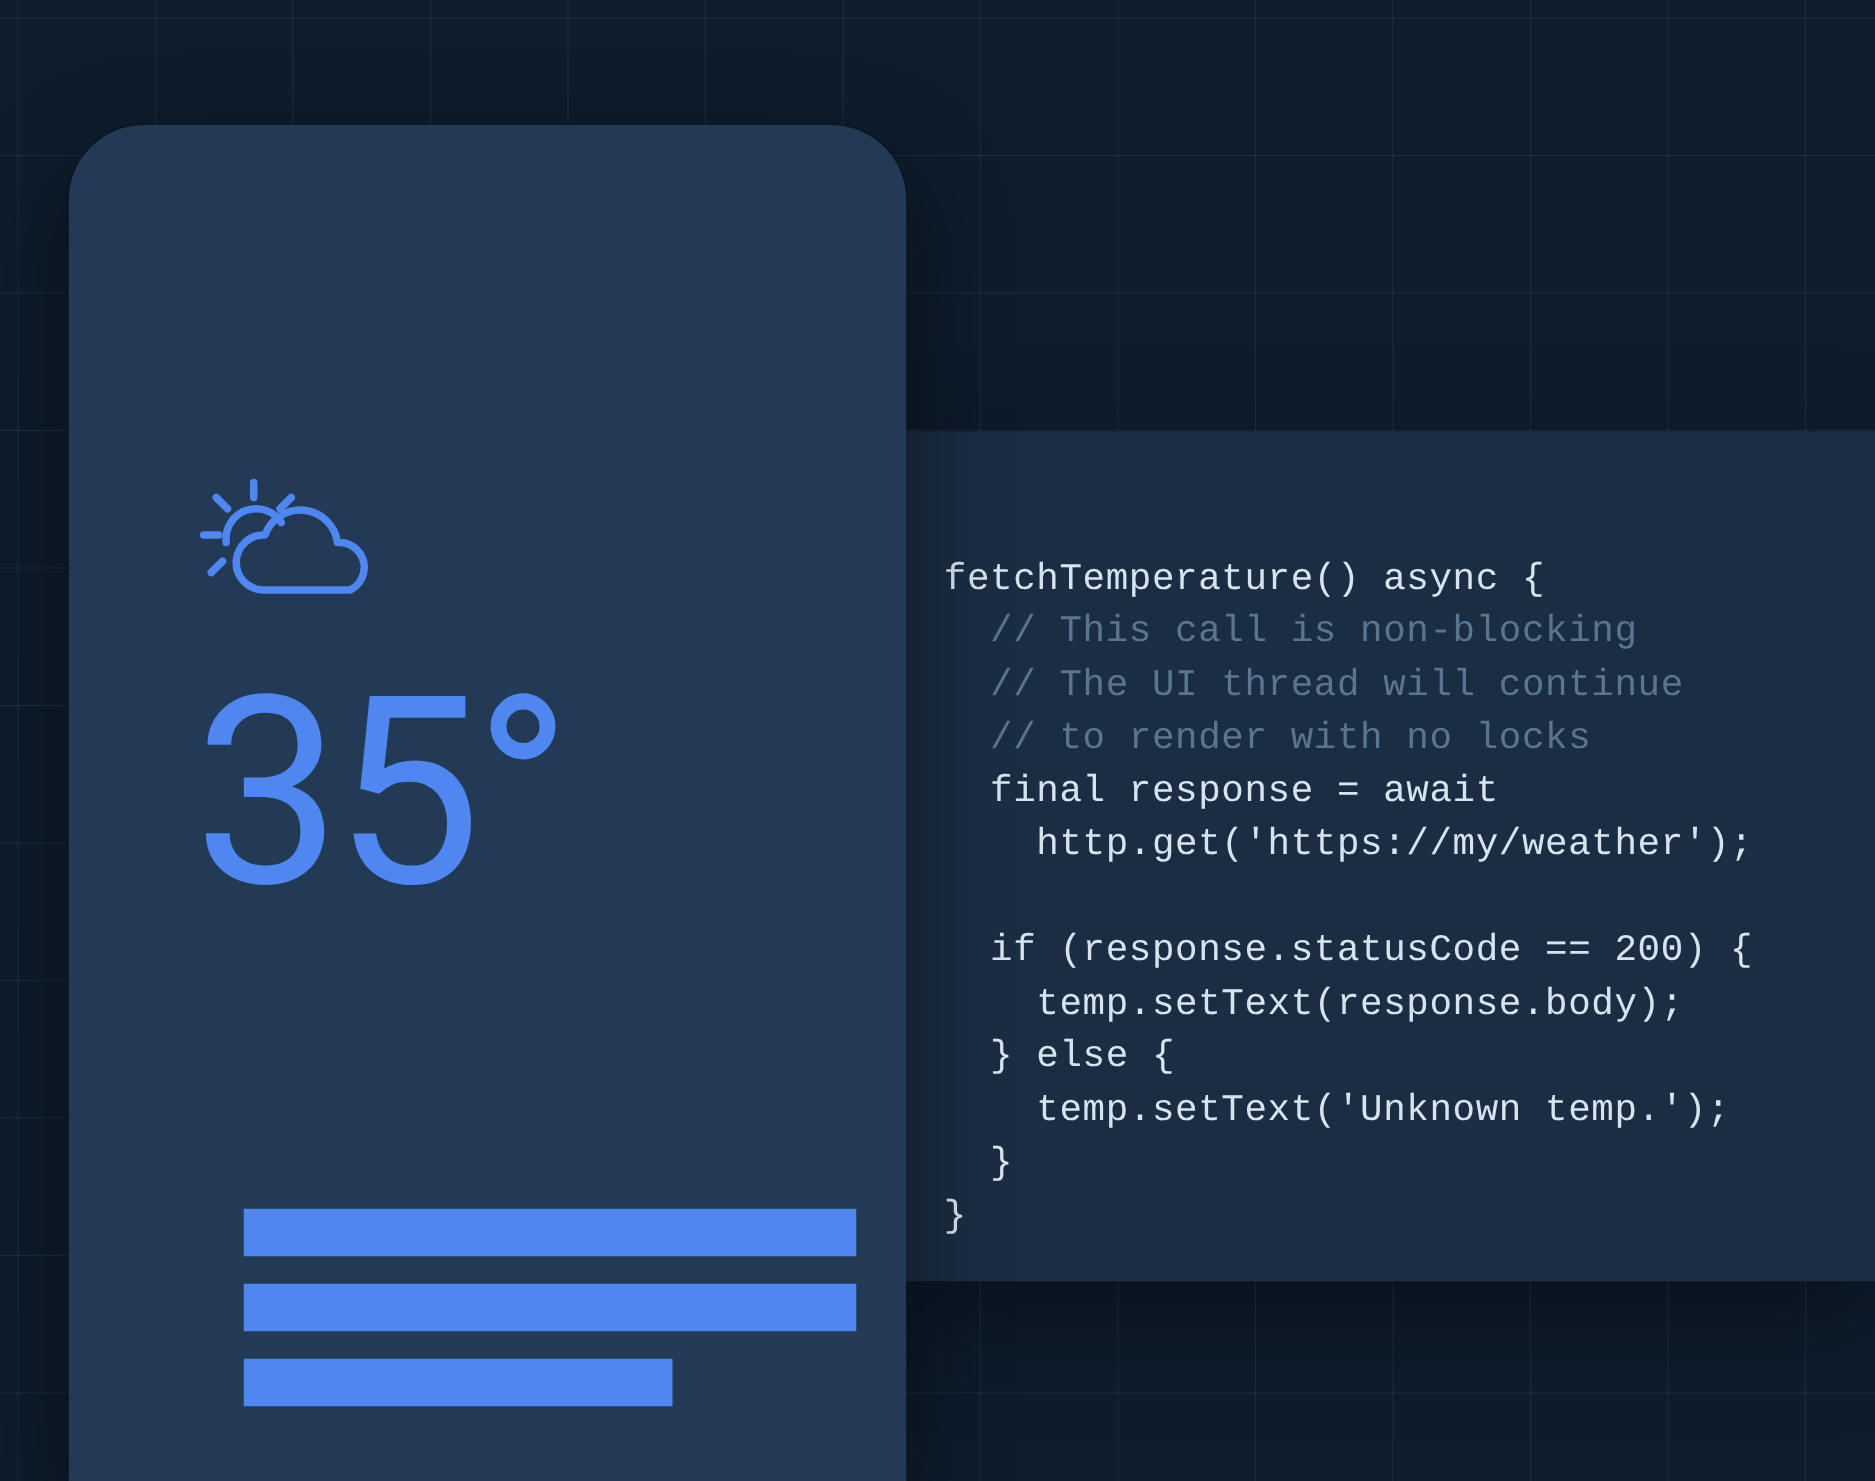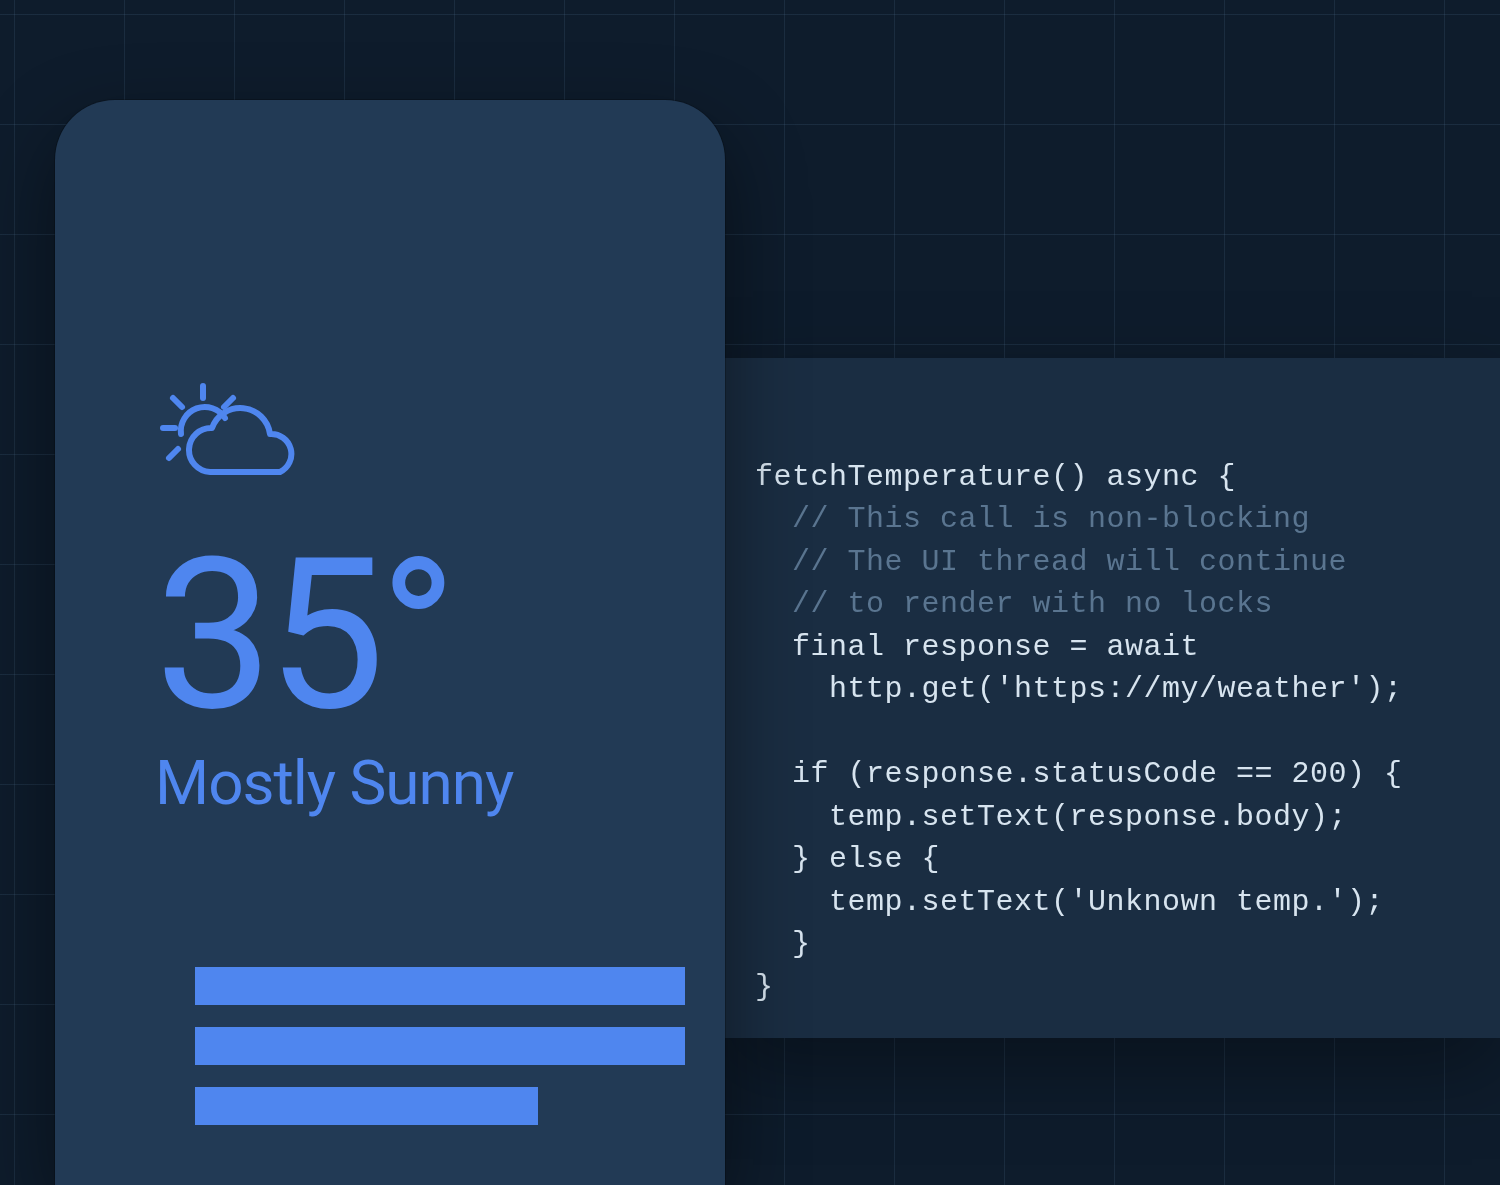--- a/index.html
+++ b/index.html
@@ -66,21 +66,21 @@
   .bars > div {
     height: 38px;
     background: #4f86ef;
     margin-bottom: 22px;
   }
   .bars > div:last-child { margin-bottom: 0; }
   
   .code-panel {
     position: absolute;
     left: 725px;
-    top: 358px;
+    top: 345px;
     width: 775px;
     height: 680px;
     background: #1a2d42;
     padding: 55px 30px 55px 30px;
     box-shadow: 0 30px 80px rgba(0,0,0,0.35);
   }
   .code {
     font-family: "SFMono-Regular", Consolas, "Liberation Mono", Menlo, monospace;
     font-size: 30px;
     line-height: 42.5px;
@@ -128,21 +128,20 @@
 
           <path d="M 55 92
                    a 22 22 0 0 1 2 -44
                    a 30 30 0 0 1 58 6
                    a 20 20 0 0 1 10 38
                    z" stroke-linejoin="round"></path>
         </g>
       </svg>
     </div>
     <div class="temp">35°</div>
-    <div class="cond">Mostly Sunny</div>
 
     <div class="bars">
       <div style="width:100%"></div>
       <div style="width:100%"></div>
       <div style="width:70%"></div>
     </div>
   </div>
 
 </div>
 

